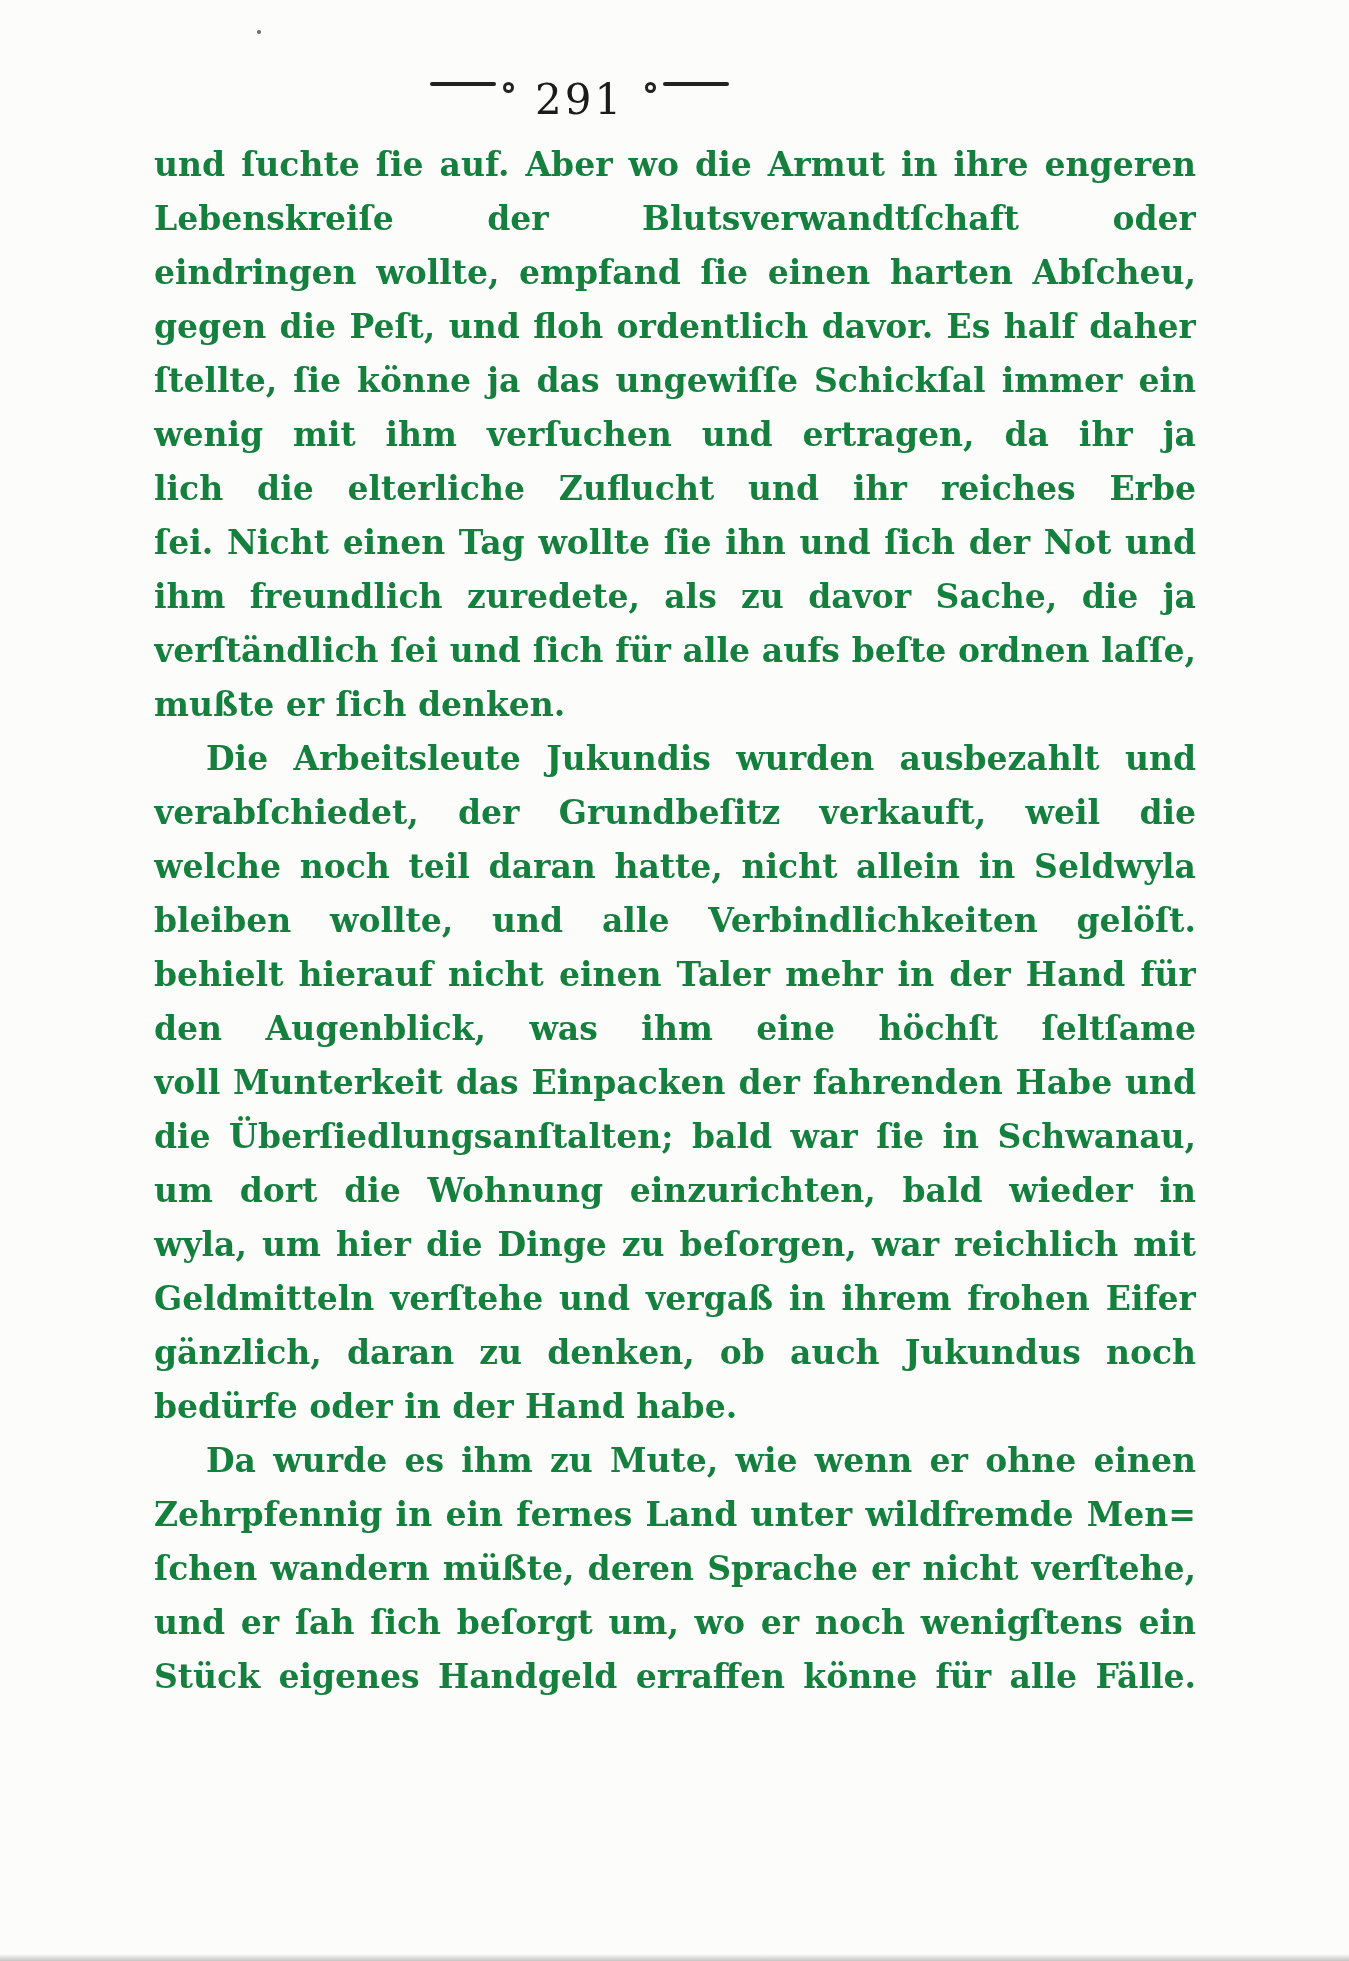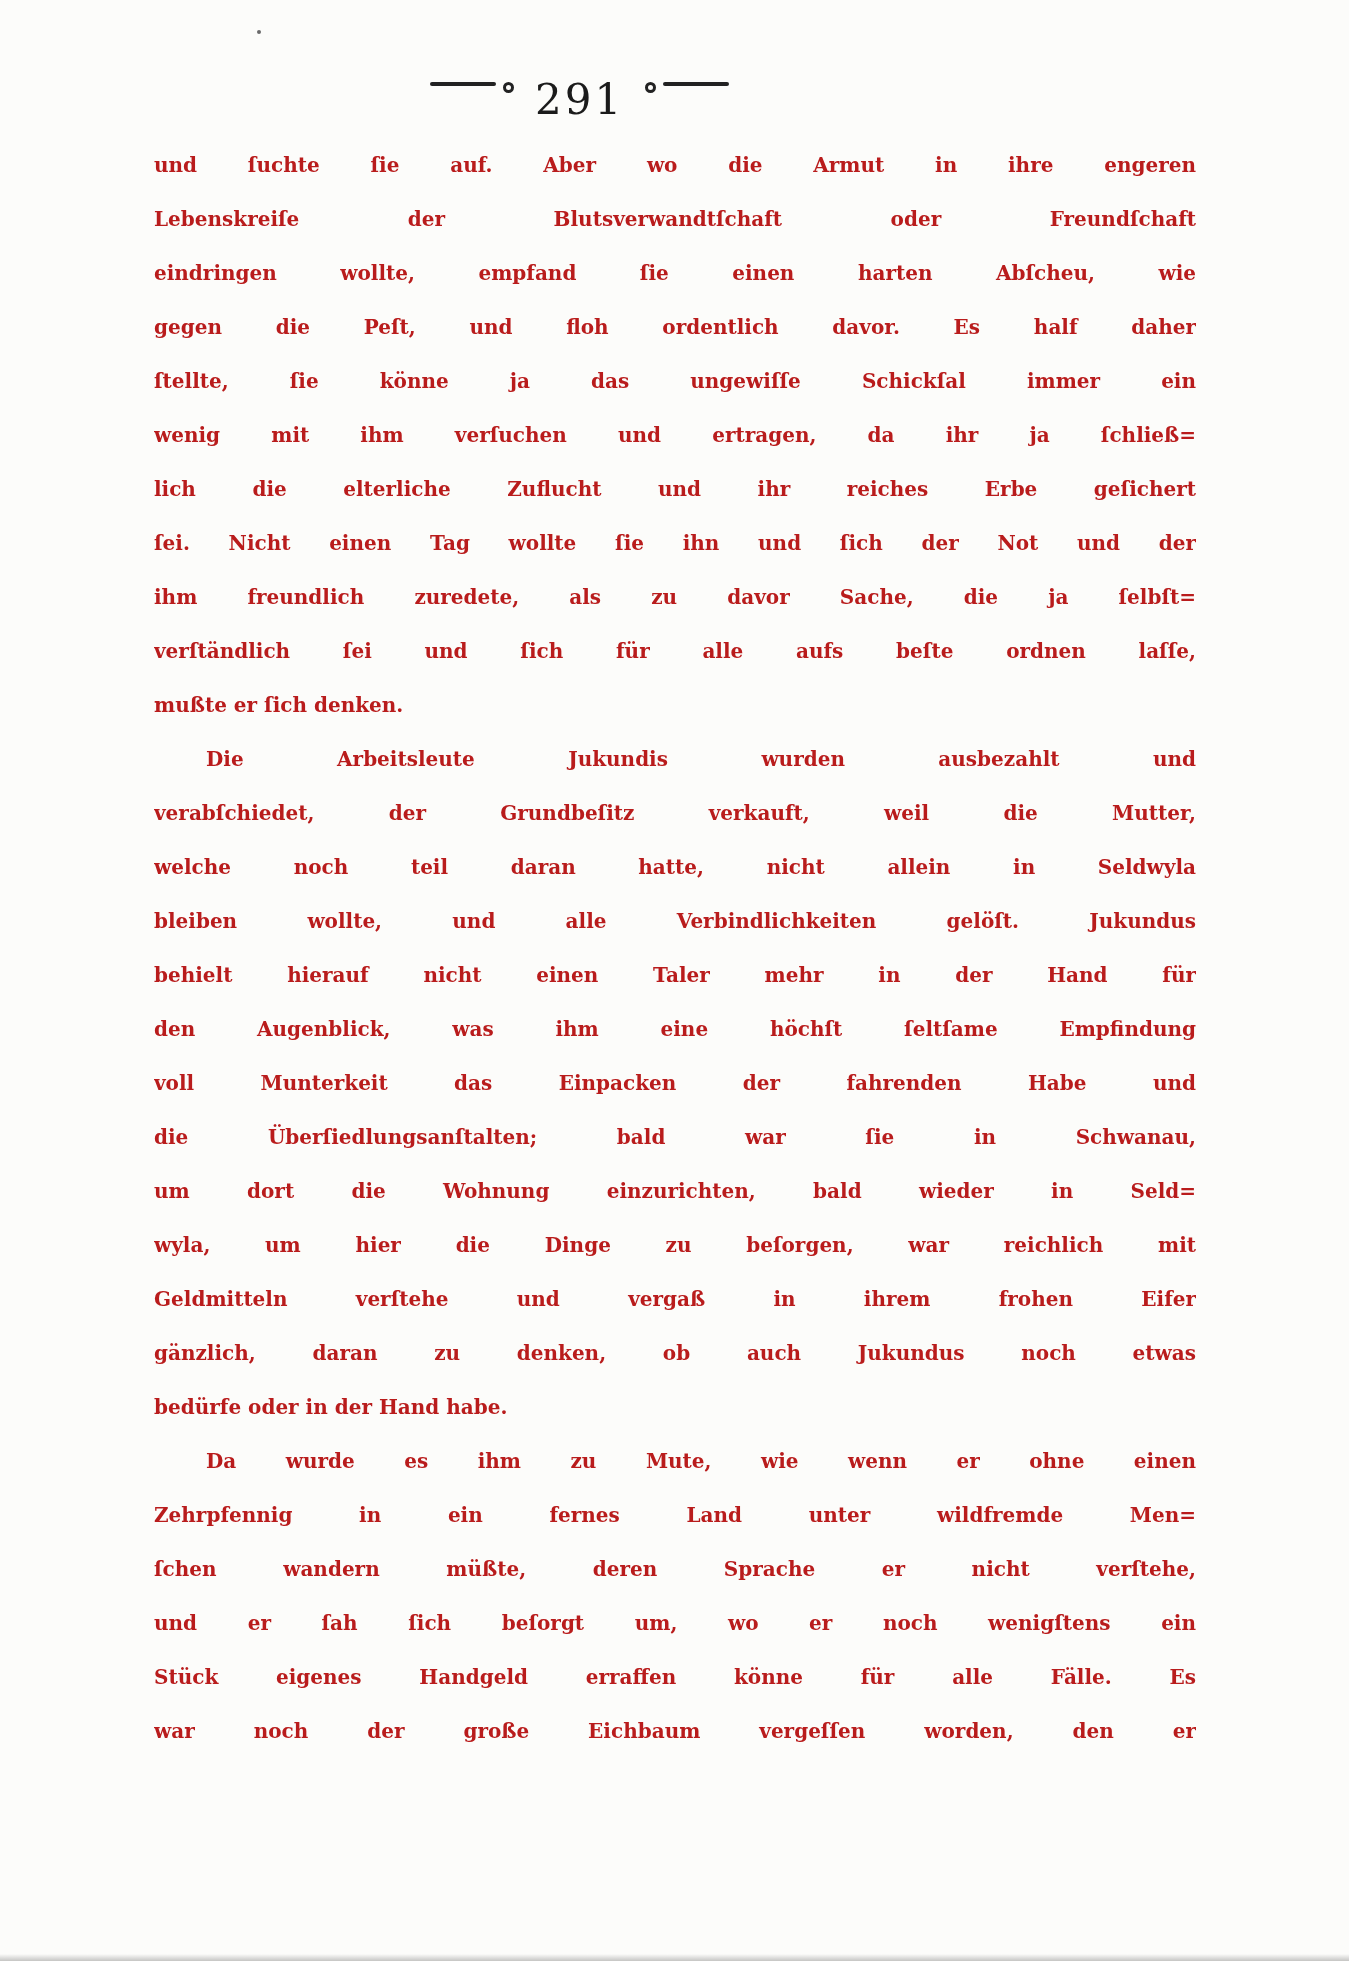--- a/index.html
+++ b/index.html
@@ -47,23 +47,23 @@
     transform: translateY(-3px);
     color: #1b1b1b;
   }
 
   
   .text-block {
     position: absolute;
     top: 138px;
     left: 154px;
     width: 1042px;
-    font-size: 20px;
+    font-size: 33px;
     font-weight: bold;
-    color: #b91c1c;
+    color: #15803d;
   }
   .line {
     height: 54px;
     line-height: 54px;
     text-align: justify;
     text-align-last: justify;
     text-justify: inter-word;
     overflow: hidden;
   }
   .line.indent { text-indent: 52px; }
@@ -129,20 +129,19 @@
         <div class="line">Geldmitteln verſtehe und vergaß in ihrem frohen Eifer</div>
         <div class="line">gänzlich, daran zu denken, ob auch Jukundus noch etwas</div>
         <div class="line end">bedürfe oder in der Hand habe.</div>
       </div>
       <div class="paragraph">
         <div class="line indent">Da wurde es ihm zu Mute, wie wenn er ohne einen</div>
         <div class="line">Zehrpfennig in ein fernes Land unter wildfremde Men=</div>
         <div class="line">ſchen wandern müßte, deren Sprache er nicht verſtehe,</div>
         <div class="line">und er ſah ſich beſorgt um, wo er noch wenigſtens ein</div>
         <div class="line">Stück eigenes Handgeld erraffen könne für alle Fälle. Es</div>
-        <div class="line">war noch der große Eichbaum vergeſſen worden, den er</div>
       </div>
     </main>
 
   <span class="scan-speck"></span>
   <div class="scan-edge"></div>
 
 </div>
 
 </body></html>

